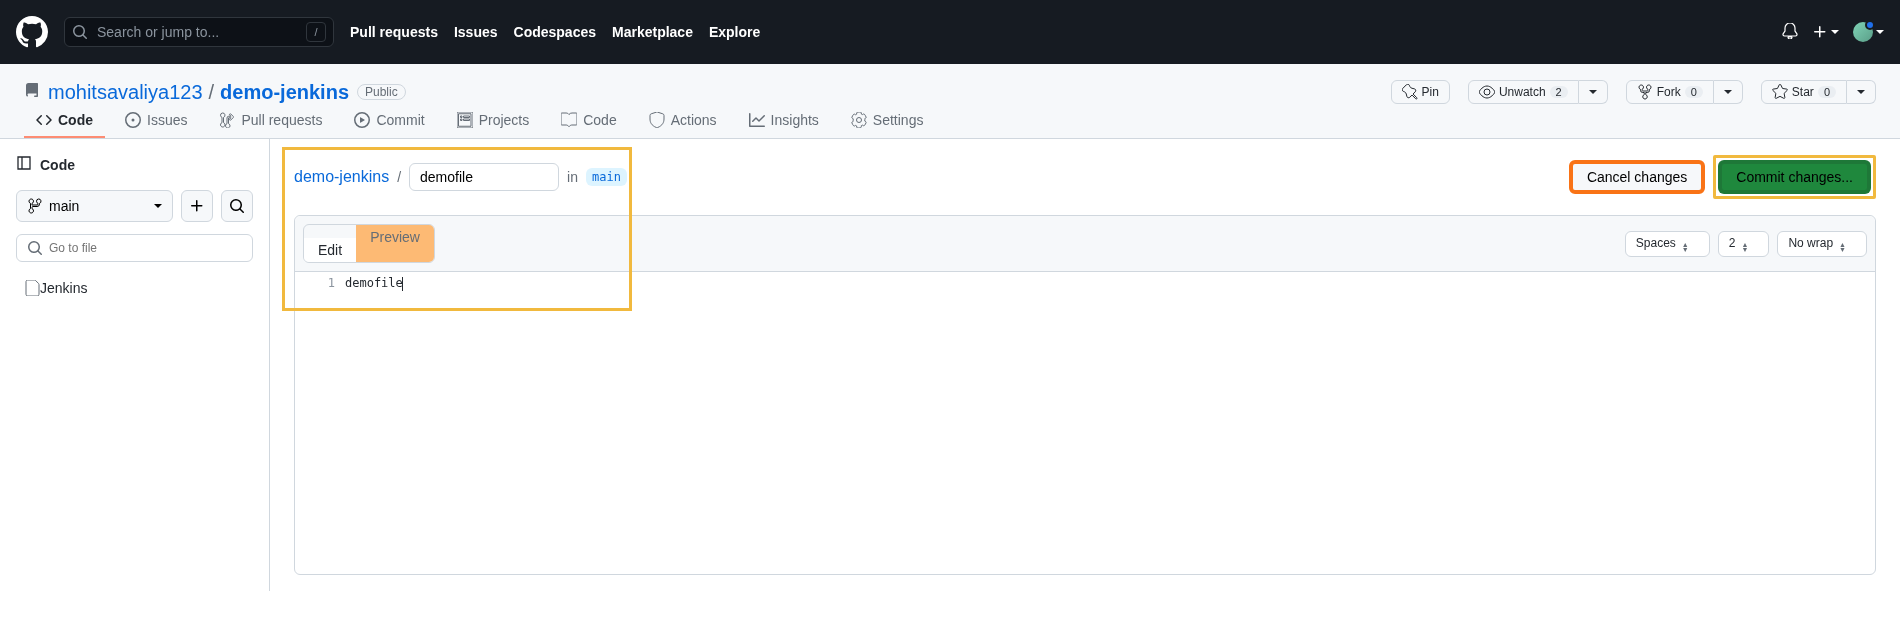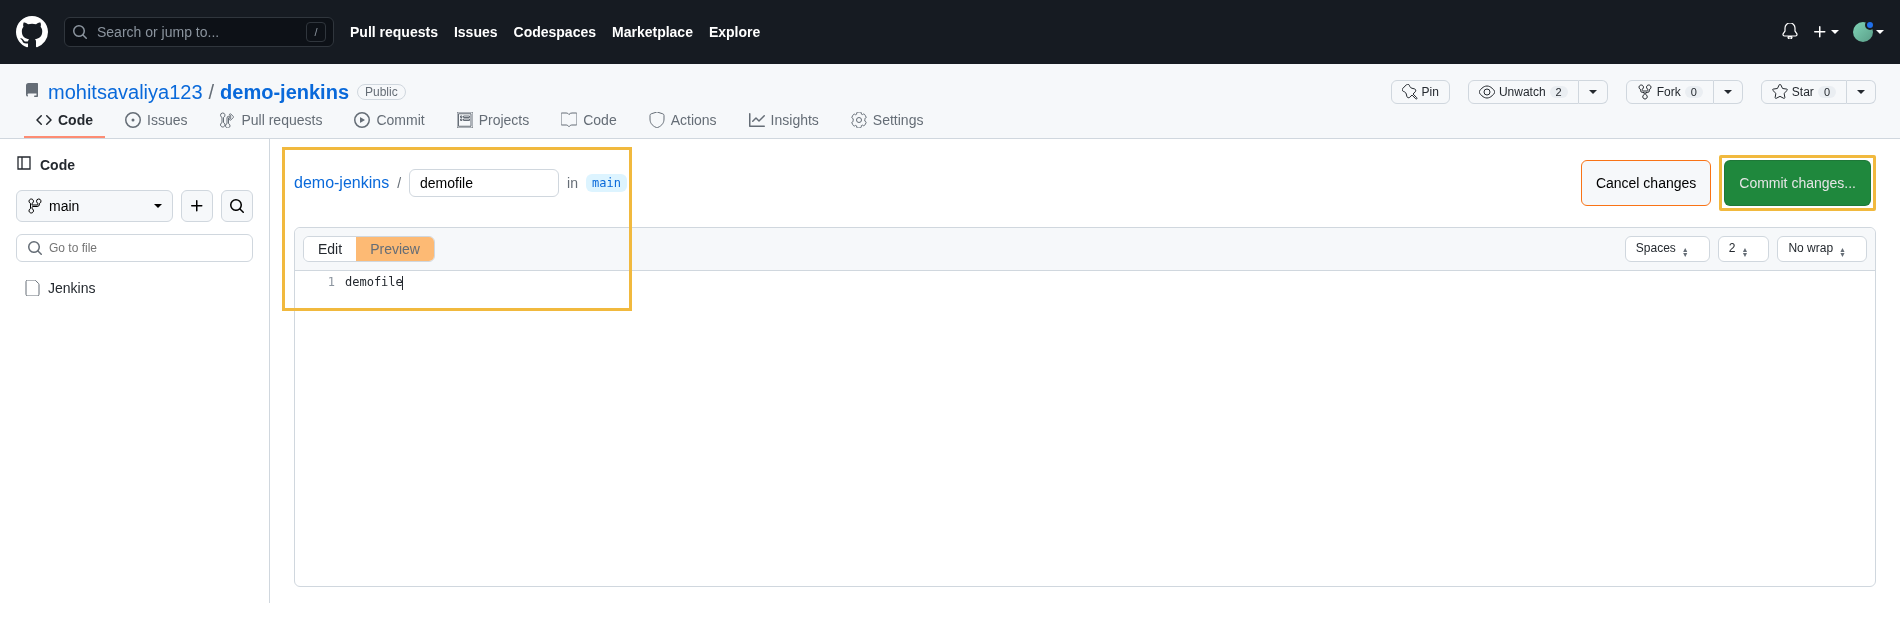--- a/index.html
+++ b/index.html
@@ -40,39 +40,39 @@
     .repo-tab svg { width: 16px; height: 16px; }
     
     .main-layout { display: flex; }
     .sidebar { width: 270px; padding: 16px; border-right: 1px solid #d0d7de; }
     .side-header { display: flex; align-items: center; gap: 8px; margin-bottom: 16px; font-weight: 600; font-size: 14px;}
     .side-row { display: flex; gap: 8px; margin-bottom: 12px; }
     .branch-btn { flex: 1; display: flex; align-items: center; gap: 6px; padding: 5px 10px; border: 1px solid #d0d7de; border-radius: 6px; background: #f6f8fa; font-size: 14px; cursor: pointer; }
     .icon-btn { width: 32px; height: 32px; display: flex; align-items: center; justify-content: center; border: 1px solid #d0d7de; border-radius: 6px; background: #f6f8fa; cursor: pointer; }
     .file-filter { width: 100%; display: flex; align-items: center; gap: 6px; padding: 5px 10px; border: 1px solid #d0d7de; border-radius: 6px; margin-bottom: 12px; }
     .file-filter input { border: none; outline: none; flex: 1; font-size: 12px; background: transparent; }
-    .file-item { display: flex; align-items: center; gap: 8px; padding: 6px 8px; color: #24292f; font-size: 14px; border-radius: 6px; }
+    .file-item { display: flex; align-items: center; gap: 0; padding: 6px 8px; color: #24292f; font-size: 14px; border-radius: 6px; }
     
     .content { flex: 1; padding: 16px 24px; }
     .breadcrumb-row { display: flex; align-items: center; gap: 8px; margin-bottom: 16px; position: relative; }
     .highlight-box-1 { position: absolute; left: -12px; top: -8px; width: 350px; height: 164px; border: 3px solid #f1b93e; pointer-events: none; z-index: 5; }
     .breadcrumb-link { color: #0969da; text-decoration: none; font-size: 16px; }
     .filename-input { border: 1px solid #d0d7de; border-radius: 6px; padding: 5px 10px; font-size: 14px; width: 150px; }
     .branch-tag { background: #ddf4ff; color: #0969da; border-radius: 6px; padding: 2px 6px; font-family: ui-monospace, monospace; font-size: 12px; }
     .in-text { color: #656d76; }
     .crumb-spacer { flex: 1; }
-    .btn { padding: 14px 14px; border: 1px solid #f97316; border-radius: 6px; background: #f6f8fa; font-size: 14px; cursor: pointer; font-weight: 500; }
-    .btn-primary { background: #1f883d; color: #e5e5e5; border-color: rgba(27,31,36,0.15); }
+    .btn { padding: 5px 14px; border: 4px solid #f97316; border-radius: 6px; background: #f6f8fa; font-size: 14px; cursor: pointer; font-weight: 500; }
+    .btn-primary { background: #1f883d; color: #000000; border-color: rgba(27,31,36,0.15); }
     .highlight-box-2 { border: 3px solid #f1b93e; border-radius: 2px; padding: 2px; }
     
     .editor-box { border: 1px solid #d0d7de; border-radius: 6px; min-height: 360px; }
     .editor-toolbar { display: flex; align-items: center; padding: 8px; border-bottom: 1px solid #d0d7de; background: #f6f8fa; border-radius: 6px 6px 0 0; gap: 8px; }
     .tab-group-ed { display: flex; border: 1px solid #d0d7de; border-radius: 6px; overflow: hidden; }
     .ed-tab { padding: 4px 14px; font-size: 14px; cursor: pointer; background: #fdba74; color: #656d76; }
-    .ed-tab.active { background: #fff; color: #24292f; font-weight: 500; }
+    .ed-tab.active { background: #fff; color: #24292f; font-weight: 500; margin-top: 13px; }
     .toolbar-spacer { flex: 1; }
     .select-sm { border: 1px solid #d0d7de; border-radius: 6px; padding: 4px 20px 4px 10px; font-size: 12px; background: #fff; position: relative; }
     .select-arrows { display: inline-flex; flex-direction: column; font-size: 7px; line-height: 5px; margin-left: 6px; color: #656d76; }
     .code-area { display: flex; font-family: ui-monospace, SFMono-Regular, monospace; font-size: 12px; }
     .gutter { width: 50px; text-align: right; padding: 4px 10px; color: #8c959f; user-select: none; }
     .code-line { padding: 4px 0; flex: 1; }
     .cursor-bar { display: inline-block; width: 1px; height: 14px; background: #24292f; vertical-align: middle; margin-left: -1px; }
     svg { fill: currentColor; }
   </style>
 </head>

